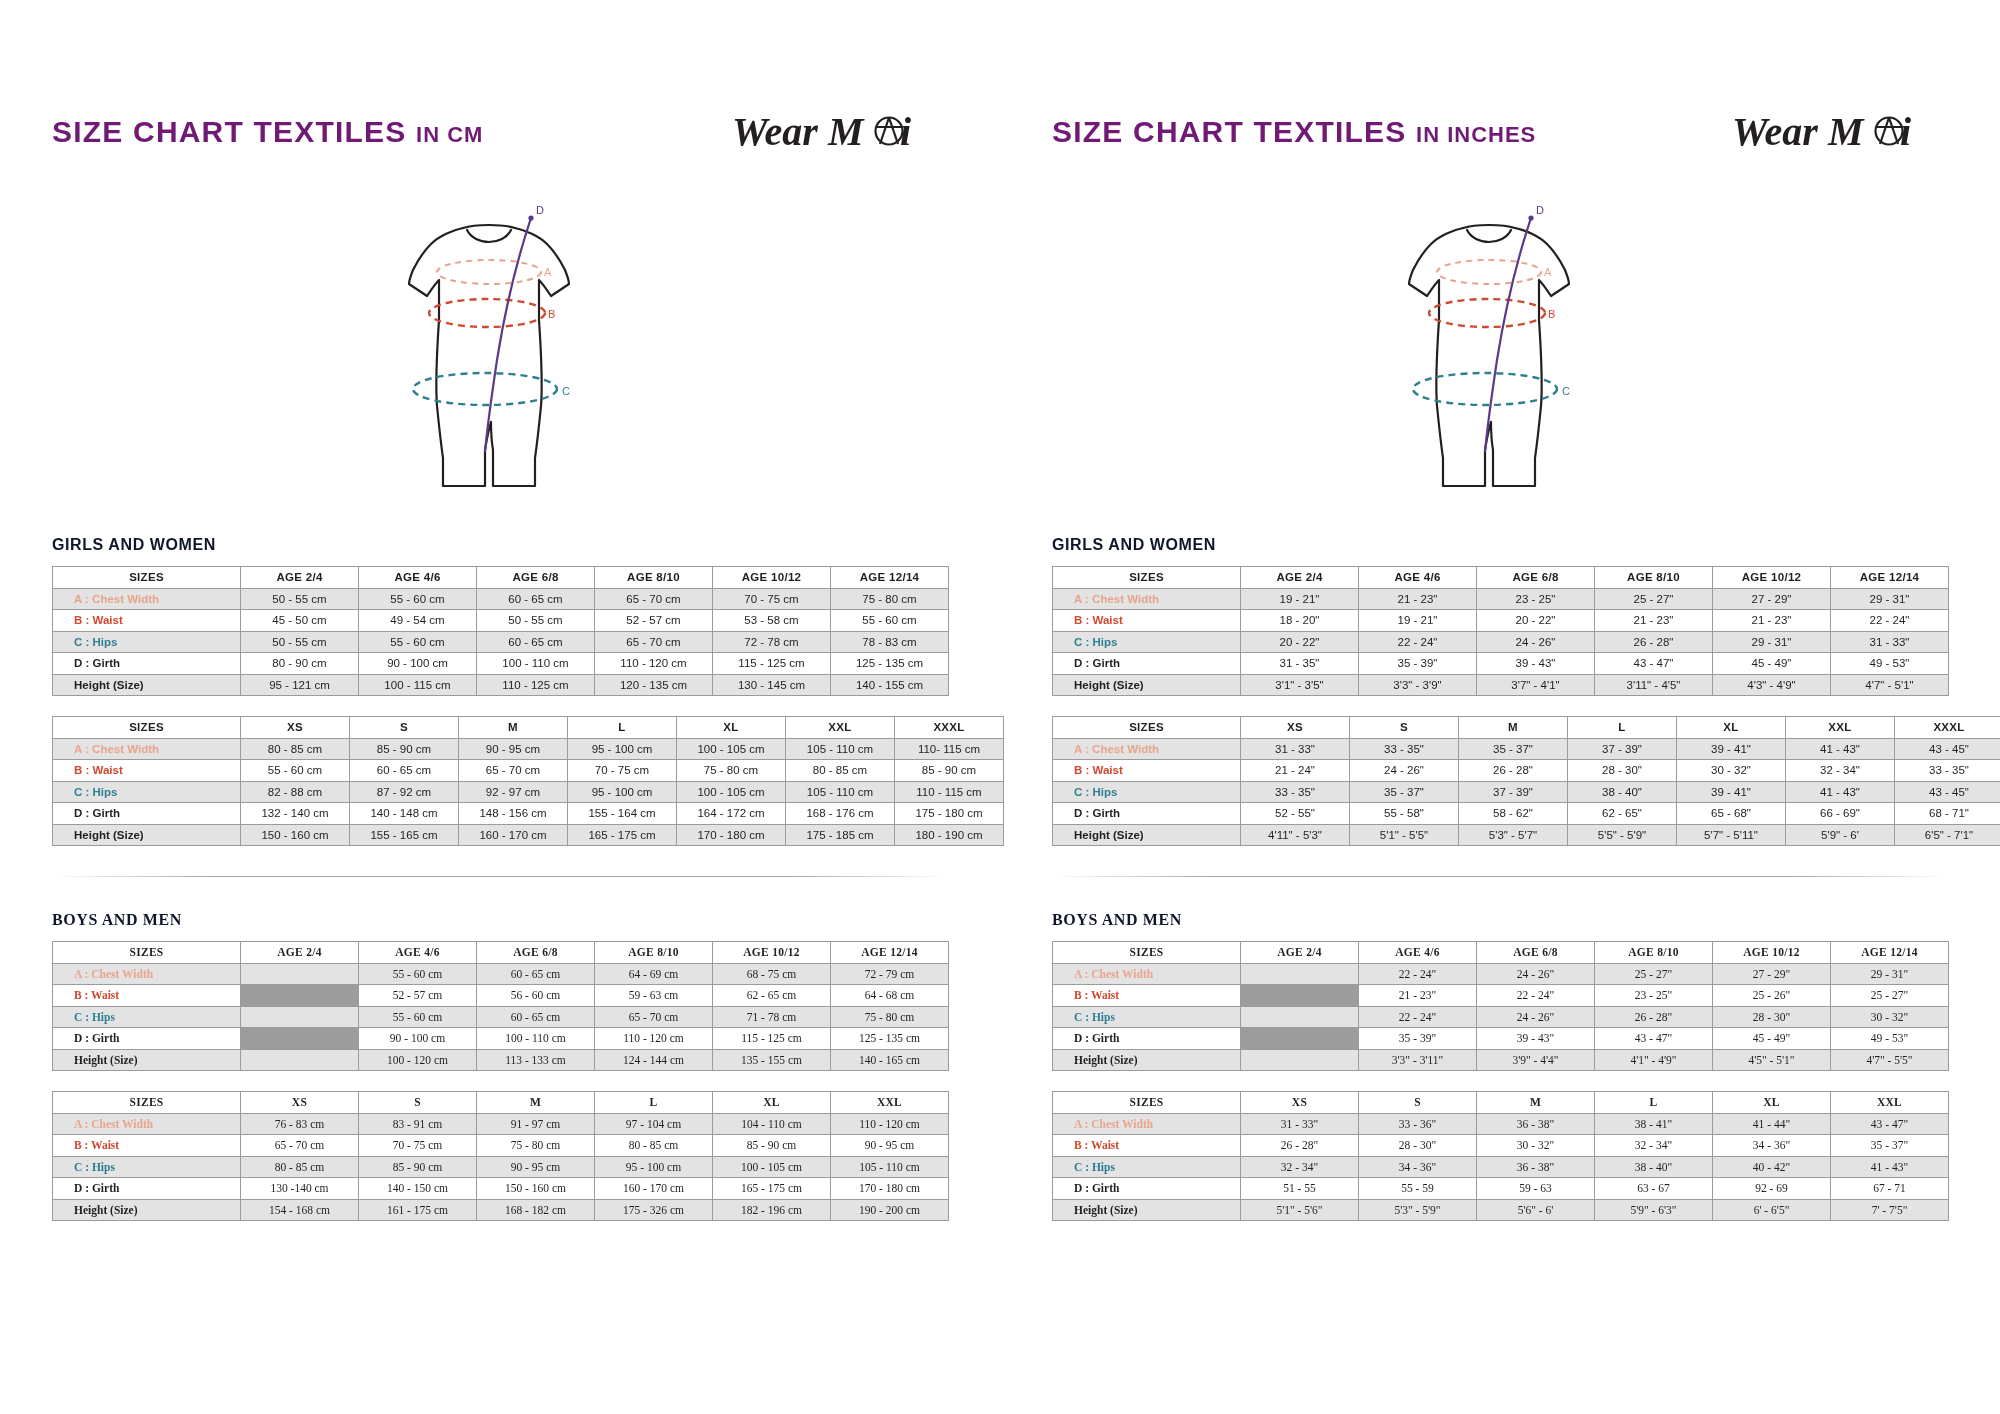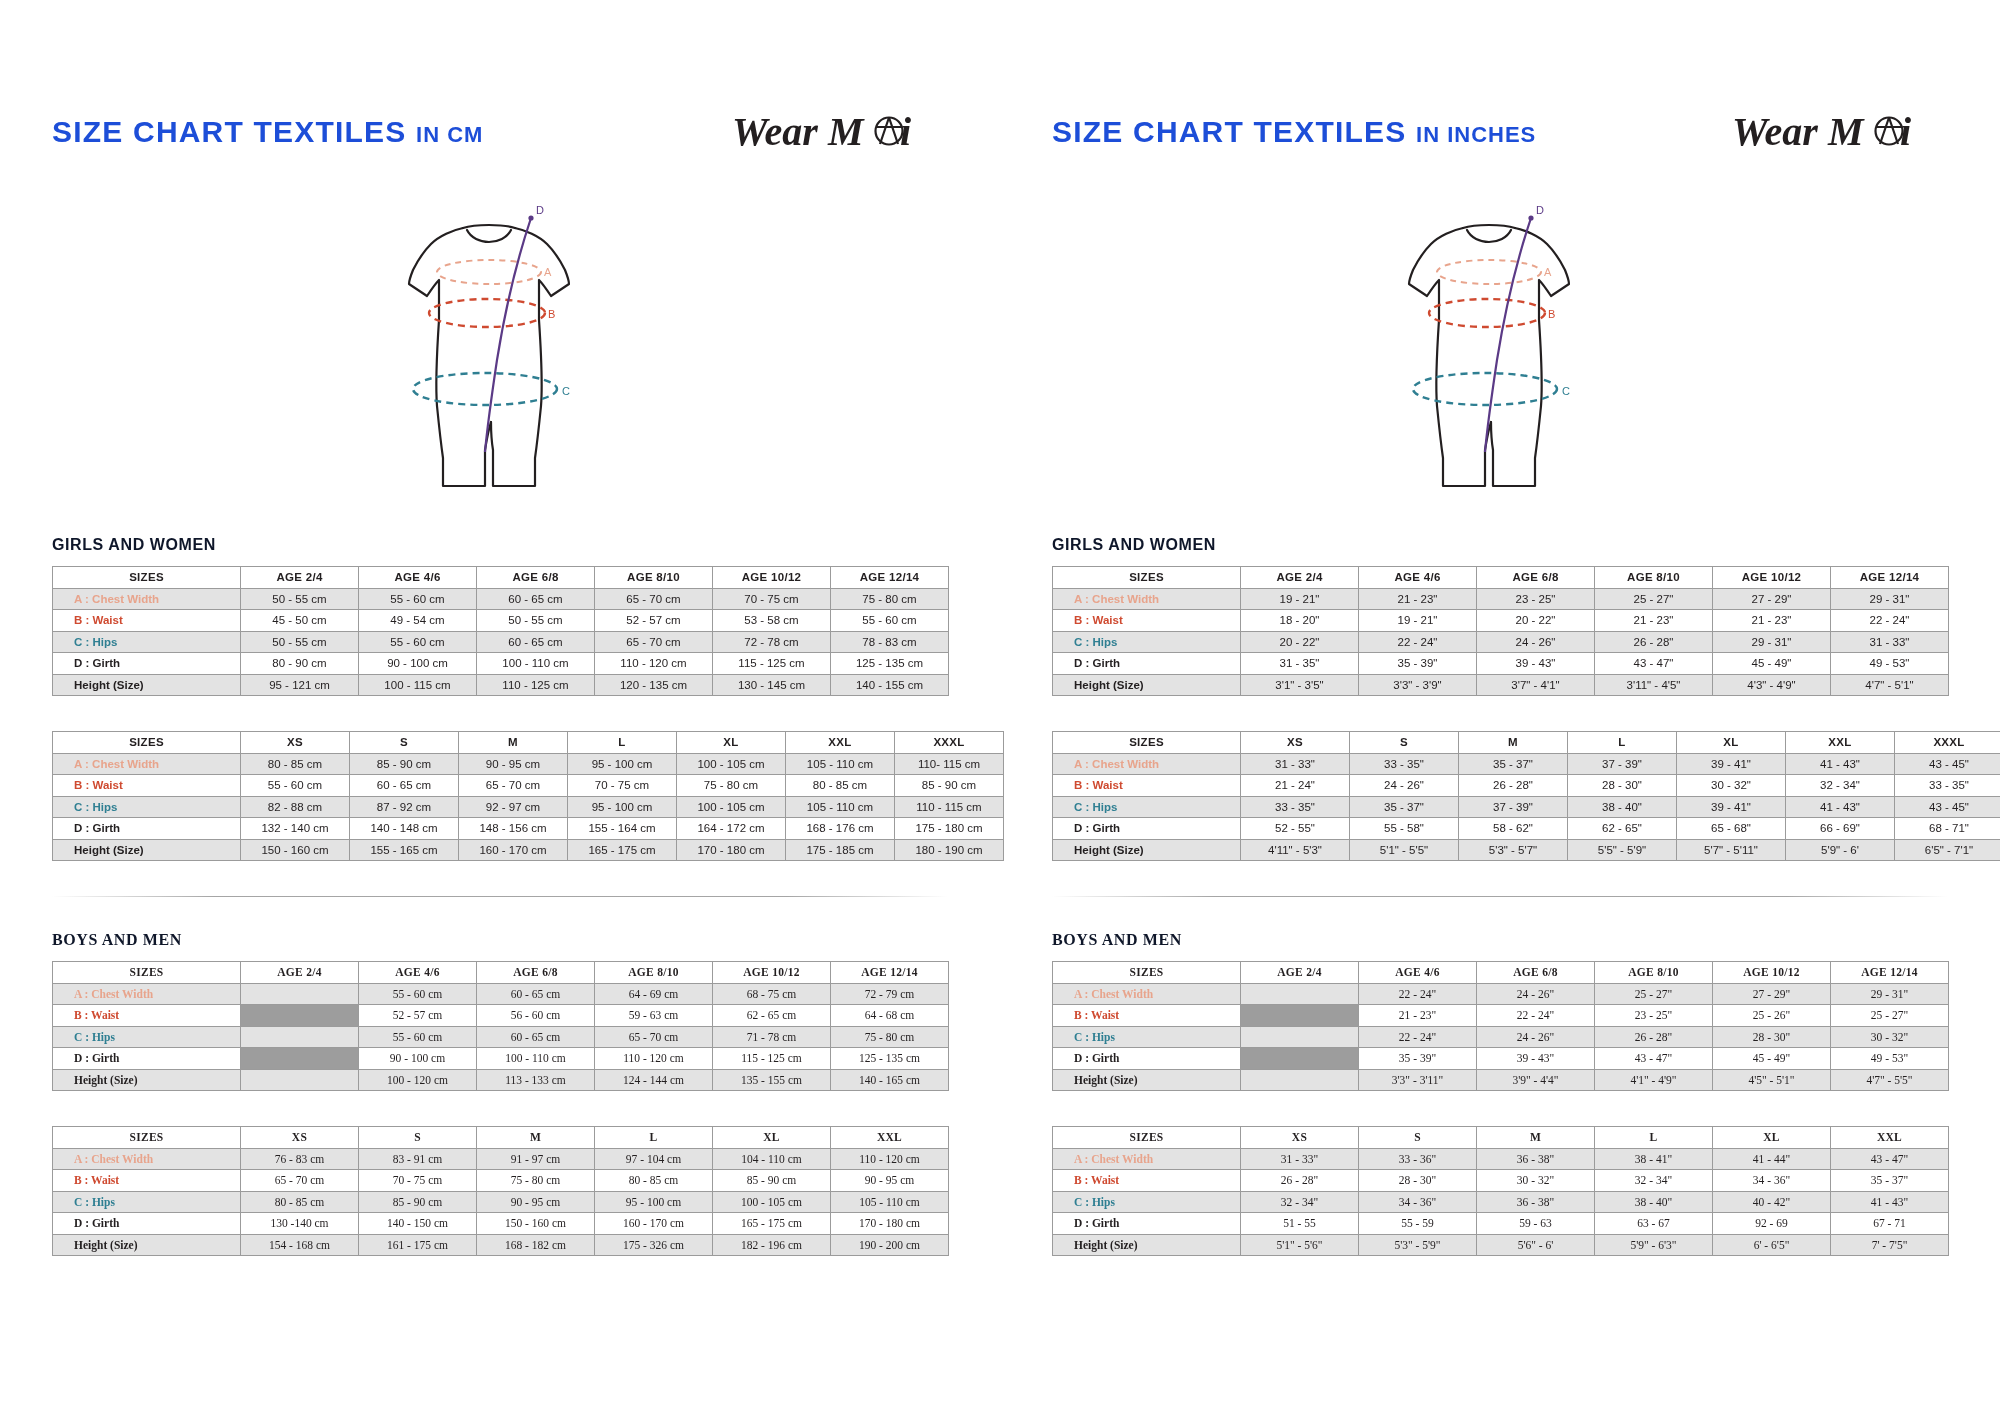--- a/index.html
+++ b/index.html
@@ -32,21 +32,21 @@
     display: flex;
     align-items: center;
     justify-content: space-between;
     padding-top: 106px;
     height: 52px;
   }
   .chart-title {
     font-size: 30px;
     font-weight: 700;
     letter-spacing: 1.2px;
-    color: #1d4ed8;
+    color: #701a75;
     white-space: nowrap;
   }
   .chart-title .unit {
     font-size: 22px;
     font-weight: 600;
     letter-spacing: 1px;
   }
   
   .logo {
     position: relative;
@@ -77,21 +77,21 @@
     height: 1px;
     background: linear-gradient(to right, rgba(180,180,180,0), rgba(150,150,150,.85) 18%, rgba(150,150,150,.85) 82%, rgba(180,180,180,0));
     margin: 30px 0 34px 0;
   }
 
   table.size-table {
     border-collapse: collapse;
     table-layout: fixed;
     font-size: 11.5px;
     color: #231f20;
-    margin-bottom: 35px;
+    margin-bottom: 20px;
   }
   table.size-table td, table.size-table th {
     border: 1px solid #9b9b9b;
     height: 20.5px;
     padding: 0 6px;
     text-align: center;
     font-weight: 400;
     white-space: nowrap;
   }
   table.size-table thead th {

